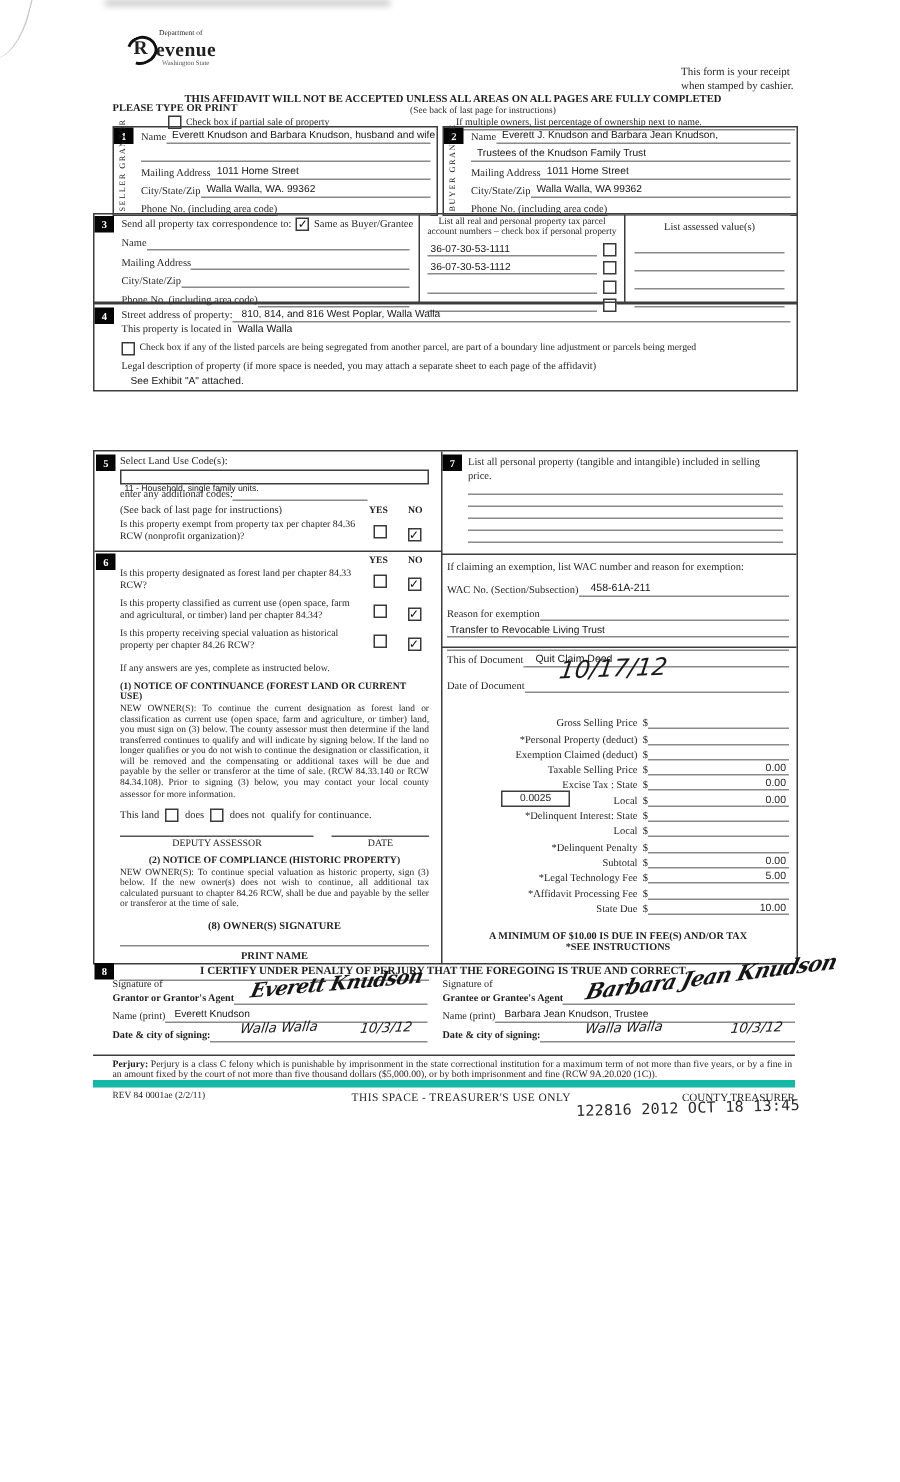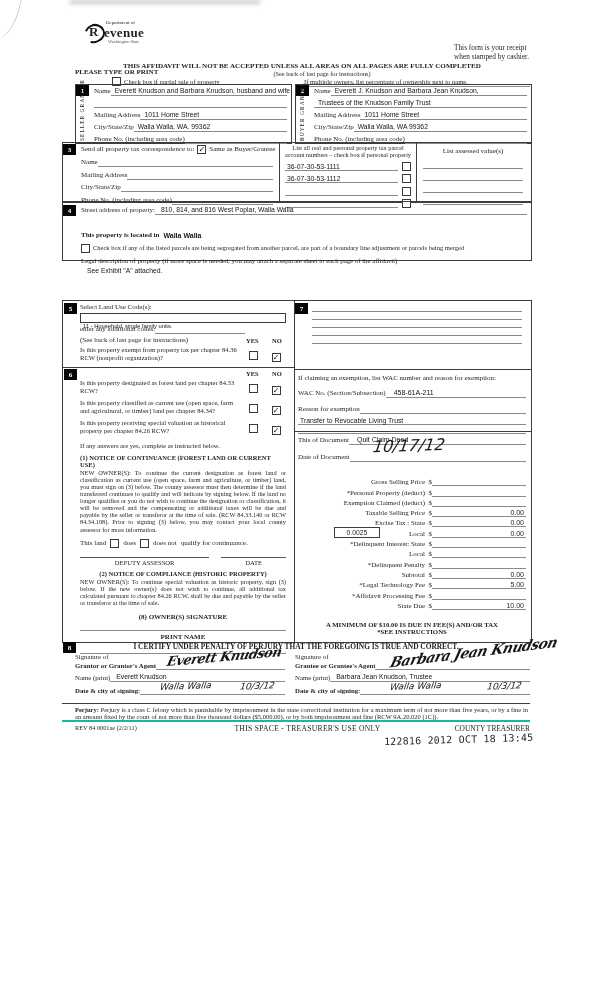--- a/index.html
+++ b/index.html
@@ -211,21 +211,21 @@
 
   <div class="box" style="left:0;top:183px;width:468px;height:58px;">
     <div class="secnum" style="left:0;top:3px;">4</div>
     <div class="abs" style="left:18px;top:4px;right:4px;">
       <div class="row lab">
           <span>Street address of property:</span>
         <span class="fill">
             <span class="val" style="font-size:6.8px;position:absolute;left:6px;bottom:0;">810, 814, and 816 West Poplar, Walla Walla</span>
           </span>
         </div>
-      <div class="row lab" style="margin-top:16px;gap:4px;font-weight:bold;">
+      <div class="row lab" style="margin-top:0;gap:4px;">
           <span>This property is located in</span>
         <span class="val" style="font-size:7px;">Walla Walla</span>
         </div>
       <div class="row" style="margin-top:4px;gap:3px;align-items:flex-start;">
         <span class="cb"></span>
         <span class="tiny" style="font-size:6.5px;">Check box if any of the listed parcels are being segregated from another parcel, are part of a boundary line adjustment or parcels being merged</span>
         </div>
       <div class="tiny" style="margin-top:4px;font-size:6.8px;">Legal description of property (if more space is needed, you may attach a separate sheet to each page of the affidavit)</div>
       <div class="val" style="margin-top:3px;margin-left:6px;font-size:6.8px;">See Exhibit "A" attached.</div>
     </div>
@@ -294,20 +294,21 @@
         <div class="b c" style="margin-top:7px;font-size:7px;">(8) OWNER(S) SIGNATURE</div>
         <div class="ul" style="margin-top:9px;"></div>
         <div class="b c" style="margin-top:2px;font-size:7px;">PRINT NAME</div>
         <div class="ul" style="margin-top:12px;"></div>
       </div>
     </div>
 
     <div class="abs" style="left:231px;top:0;width:237px;height:100%;">
       <div class="secnum" style="left:1px;top:2px;">7</div>
       <div class="abs" style="left:18px;top:3px;width:210px;">
+        <div class="lab" style="white-space:normal;line-height:9px;">List all  personal property (tangible and intangible) included in selling price.</div>
         <div class="ul" style="margin-top:7px;"></div>
         <div class="ul" style="margin-top:7px;"></div>
         <div class="ul" style="margin-top:7px;"></div>
         <div class="ul" style="margin-top:7px;"></div>
         <div class="ul" style="margin-top:7px;"></div>
       </div>
       <div class="abs" style="left:0;top:68px;width:100%;border-top:1px solid #3d3d3d;"></div>
       <div class="abs" style="left:4px;top:73px;width:228px;">
         <div class="lab">If claiming an exemption, list WAC number and reason for exemption:</div>
         <div class="row lab" style="margin-top:6px;">
@@ -488,21 +489,21 @@
     </div>
   </div>
 
   <div class="abs" style="left:0;top:685px;width:468px;border-top:1px solid #3d3d3d;padding-top:2px;">
     <div class="tiny" style="font-size:6.5px;text-align:justify;padding:0 2px 0 13px;">
       <span class="b">Perjury:</span>
       <span>Perjury is a class C felony which is punishable by imprisonment in the state correctional institution for a maximum term of not more than five years, or by a fine in an amount fixed by the court of not more than five thousand dollars ($5,000.00), or by both imprisonment and fine (RCW 9A.20.020 (1C)).</span>
     </div>
   </div>
 
-  <div class="abs row" style="left:0;top:702px;width:468px;border-top:2px solid #14b8a6;padding-top:2px;align-items:flex-start;">
+  <div class="abs row" style="left:0;top:702px;width:468px;border-top:5px solid #14b8a6;padding-top:2px;align-items:flex-start;">
     <span style="width:130px;font-size:6.3px;padding-left:13px;">REV 84 0001ae (2/2/11)</span>
     <span class="c" style="flex:1;font-size:7.6px;letter-spacing:0.3px;">THIS SPACE - TREASURER'S USE ONLY</span>
     <span style="width:120px;text-align:right;font-size:7.4px;">COUNTY TREASURER</span>
   </div>
 
   <div class="abs stamp" style="left:322px;top:716px;">122816 2012 OCT 18 13:45</div>
 
 </div>
 
 </body></html>

